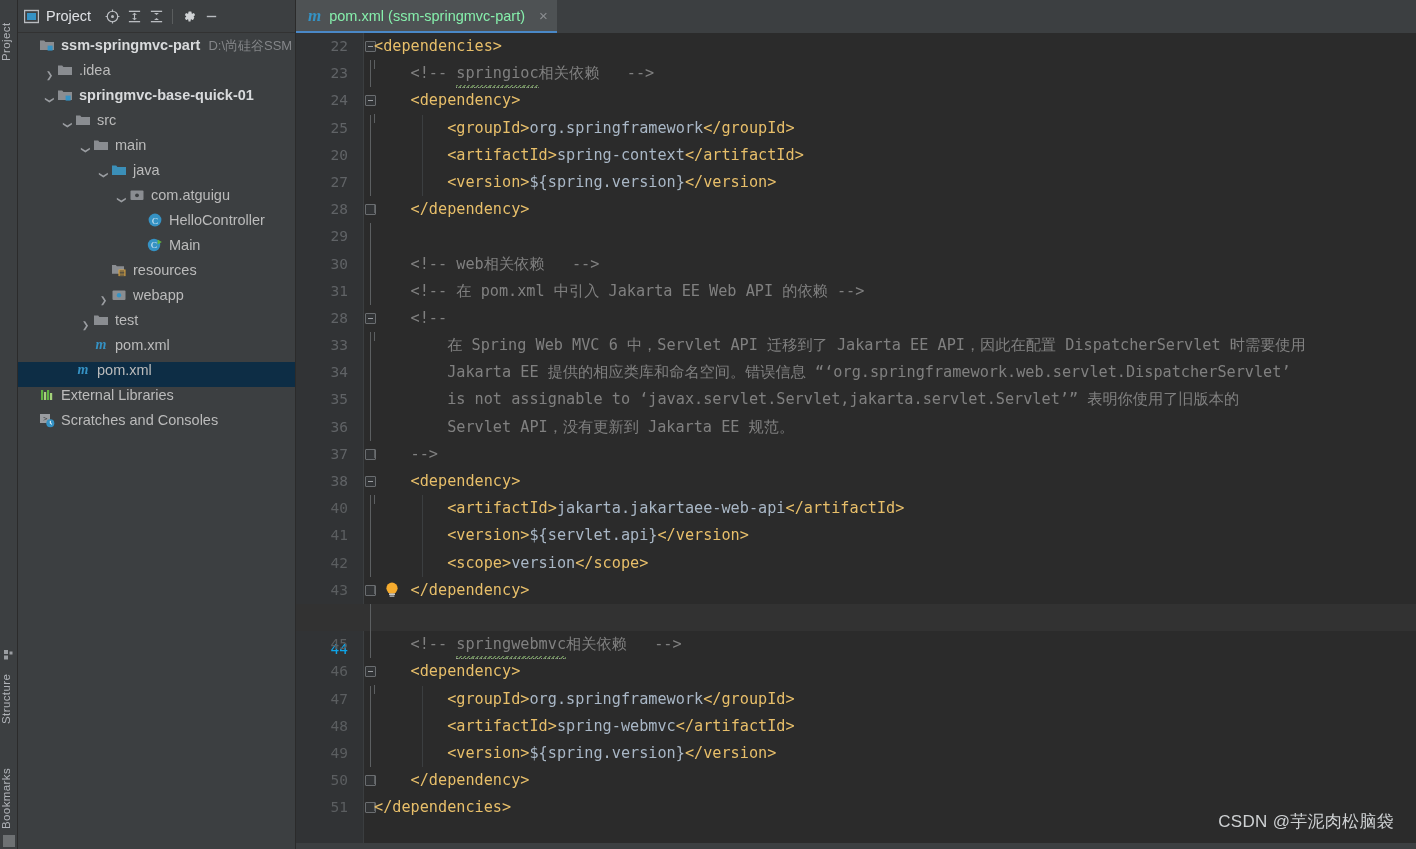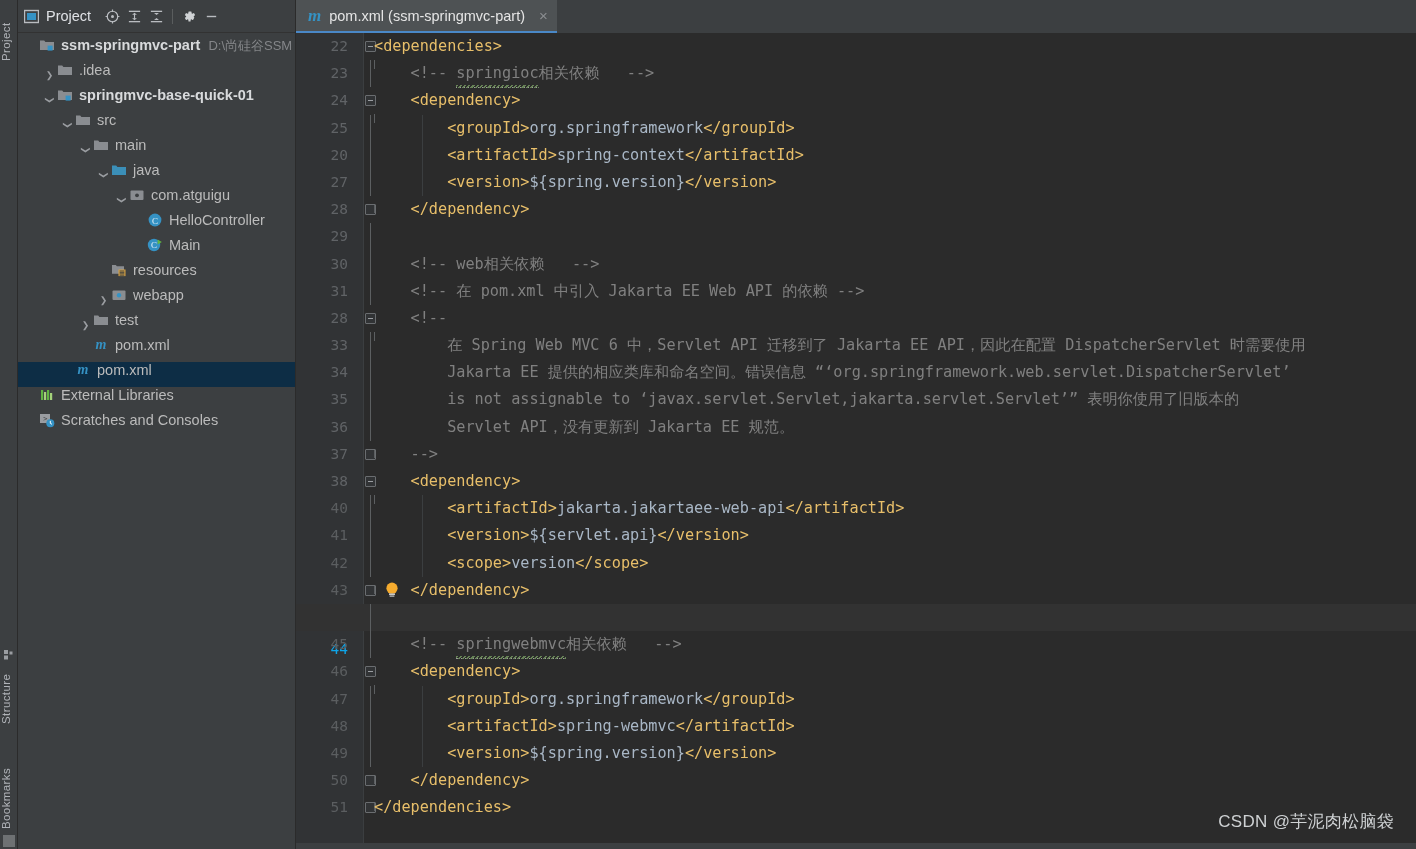--- a/index.html
+++ b/index.html
@@ -77,21 +77,21 @@
     background:#3c3f41;
   }
   .tab{
     position:absolute; left:0; top:0; height:33px;
     background:#4e5254;
     display:flex; align-items:center; gap:8px;
     padding:0 9px 0 12px;
     border-bottom:2px solid #4a88c7;
     cursor:pointer;
   }
-  .tab-label{ color:#e5e5e5; font-size:14.5px; white-space:nowrap; }
+  .tab-label{ color:#86efac; font-size:14.5px; white-space:nowrap; }
   .tab-close{ color:#8b8e91; font-size:15px; margin-left:6px; cursor:pointer; }
   .m-icon{
     font-family:"Liberation Serif", serif;
     font-style:italic; font-weight:bold; color:#3592c4; font-size:17px;
     line-height:1;
   }
 
   
   .editor{
     position:absolute; left:296px; top:33px; width:1120px; height:816px;

